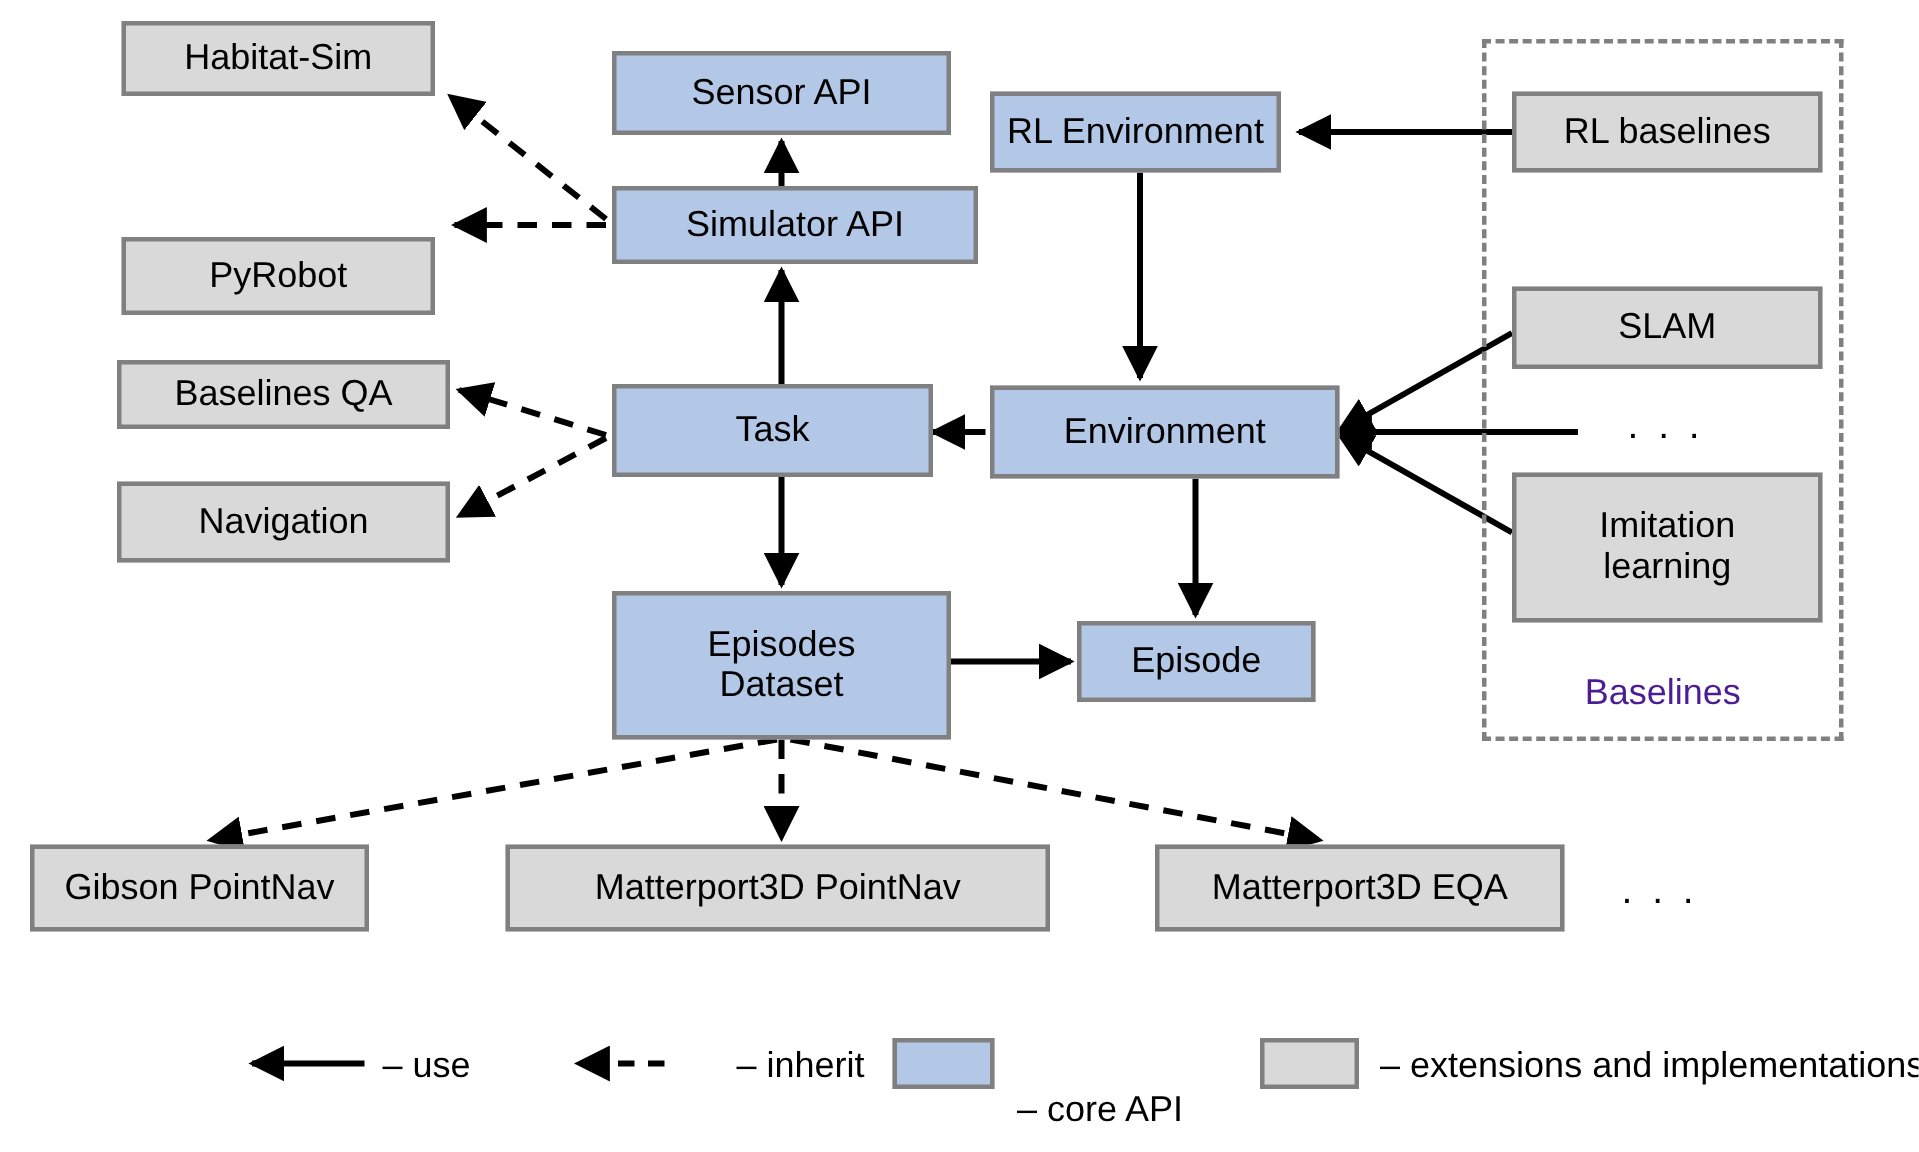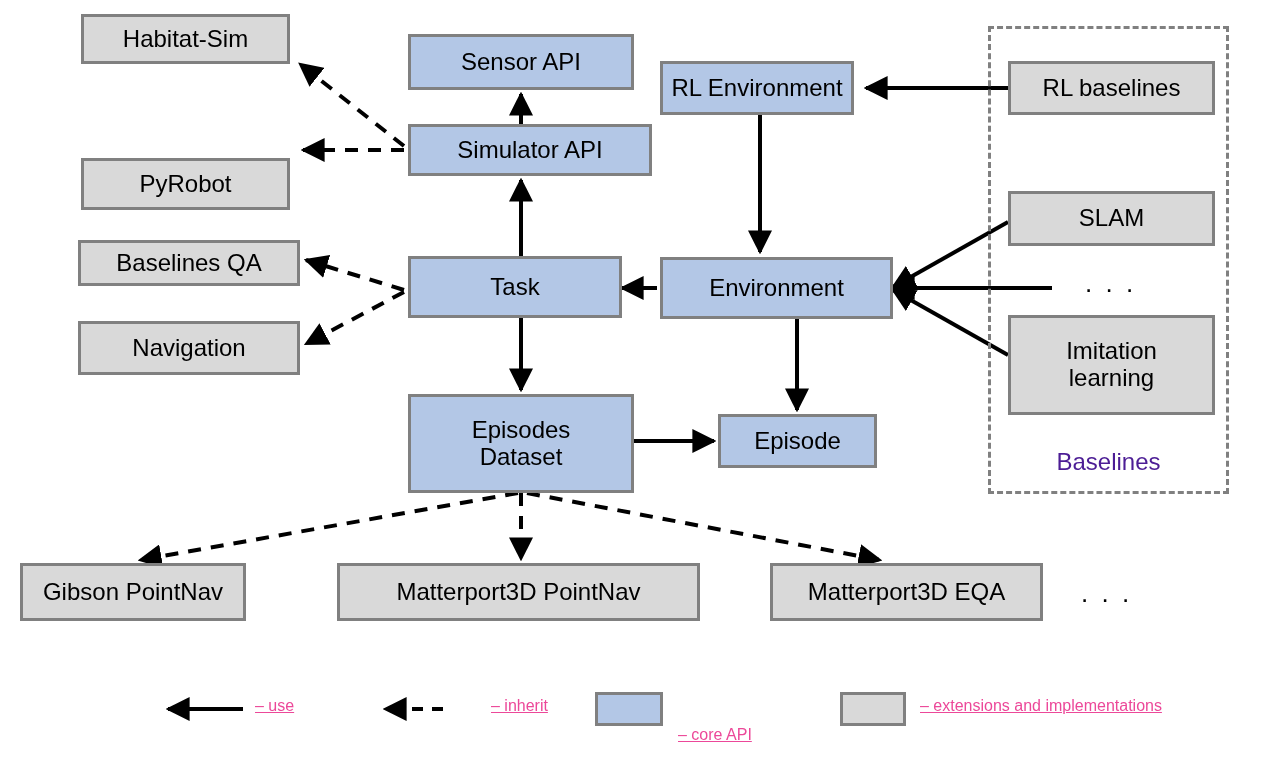--- a/index.html
+++ b/index.html
@@ -58,25 +58,24 @@
   }
   .ellipsis-text {
     position: absolute;
     font-size: 26px;
     letter-spacing: 3px;
     color: #000000;
     user-select: none;
   }
   .legend-label {
     position: absolute;
-    font-size: 16px;
-    color: #ec4899;
+    font-size: 24px;
+    color: #000000;
     white-space: nowrap;
     user-select: none;
-    text-decoration: underline;
   }
   .legend-swatch {
     position: absolute;
     box-sizing: border-box;
     border: 3px solid #808080;
   }
 </style>
 </head>
 <body>
 

